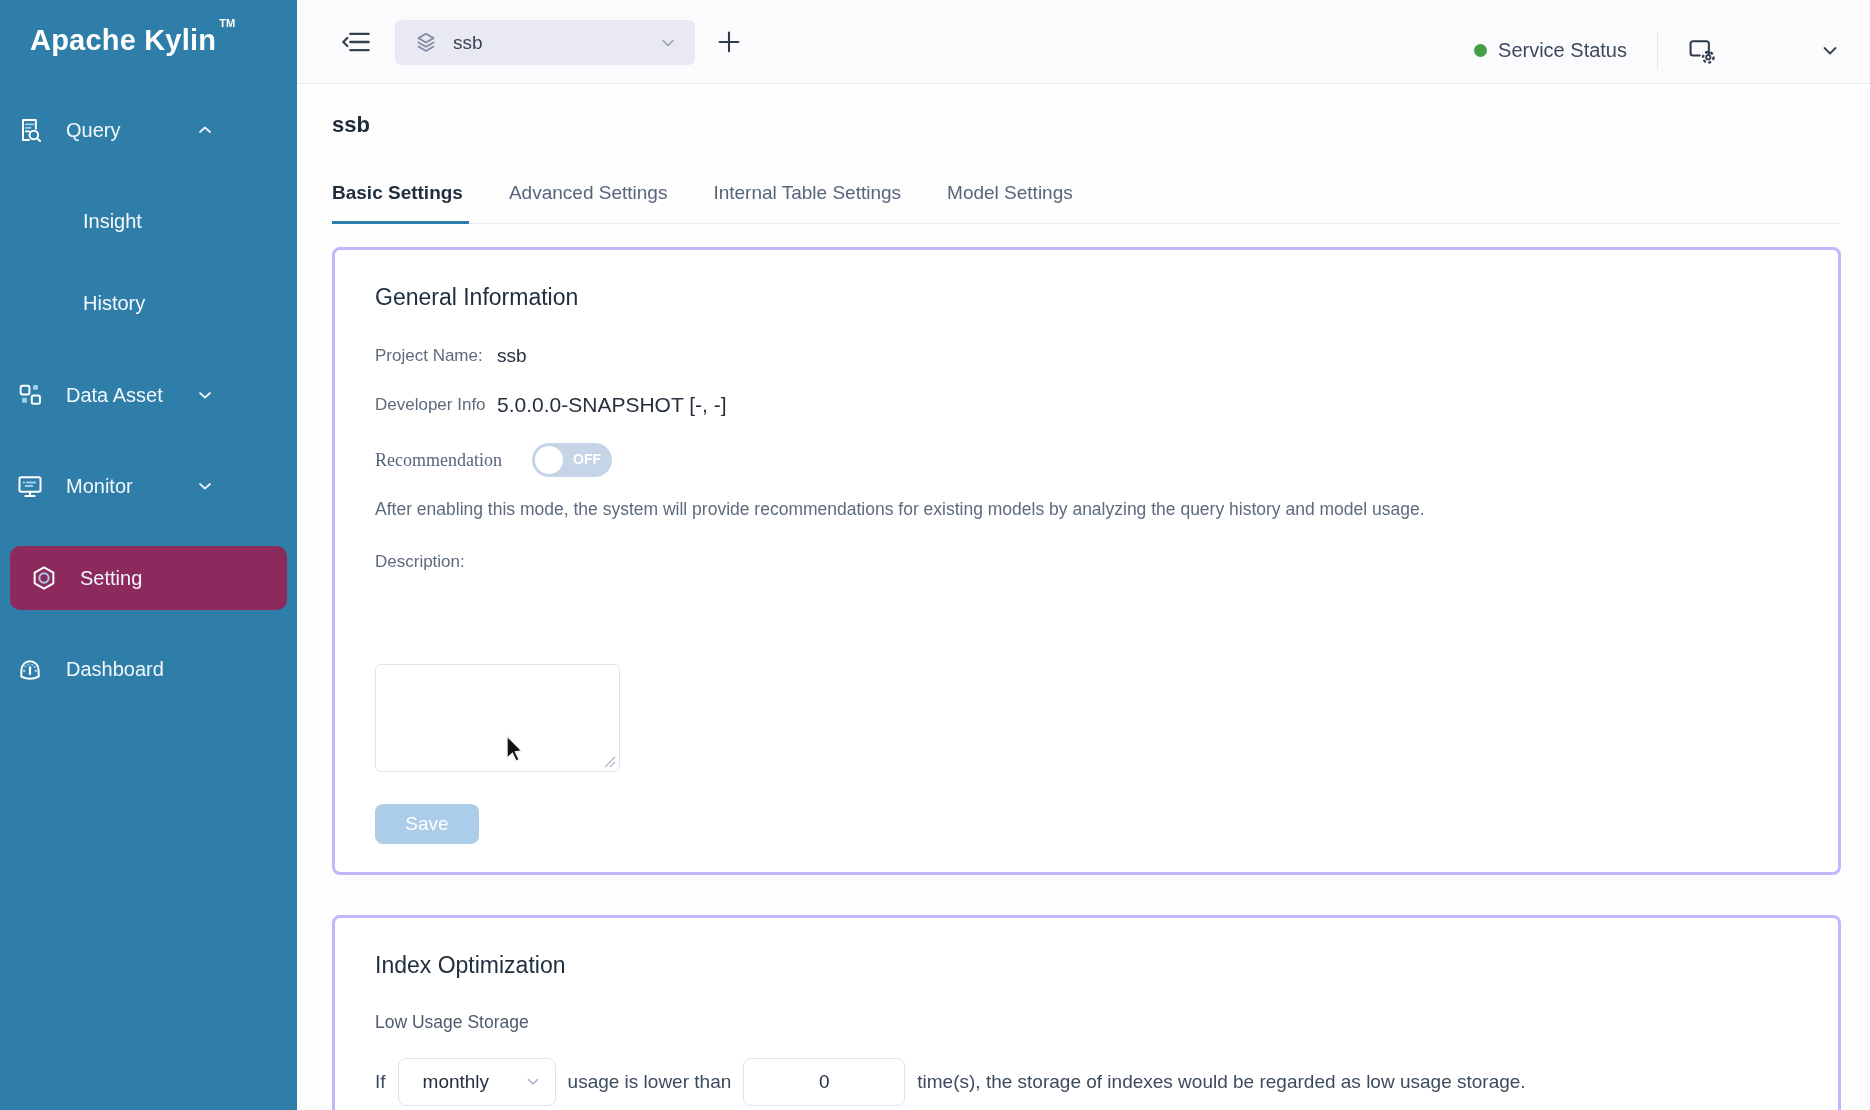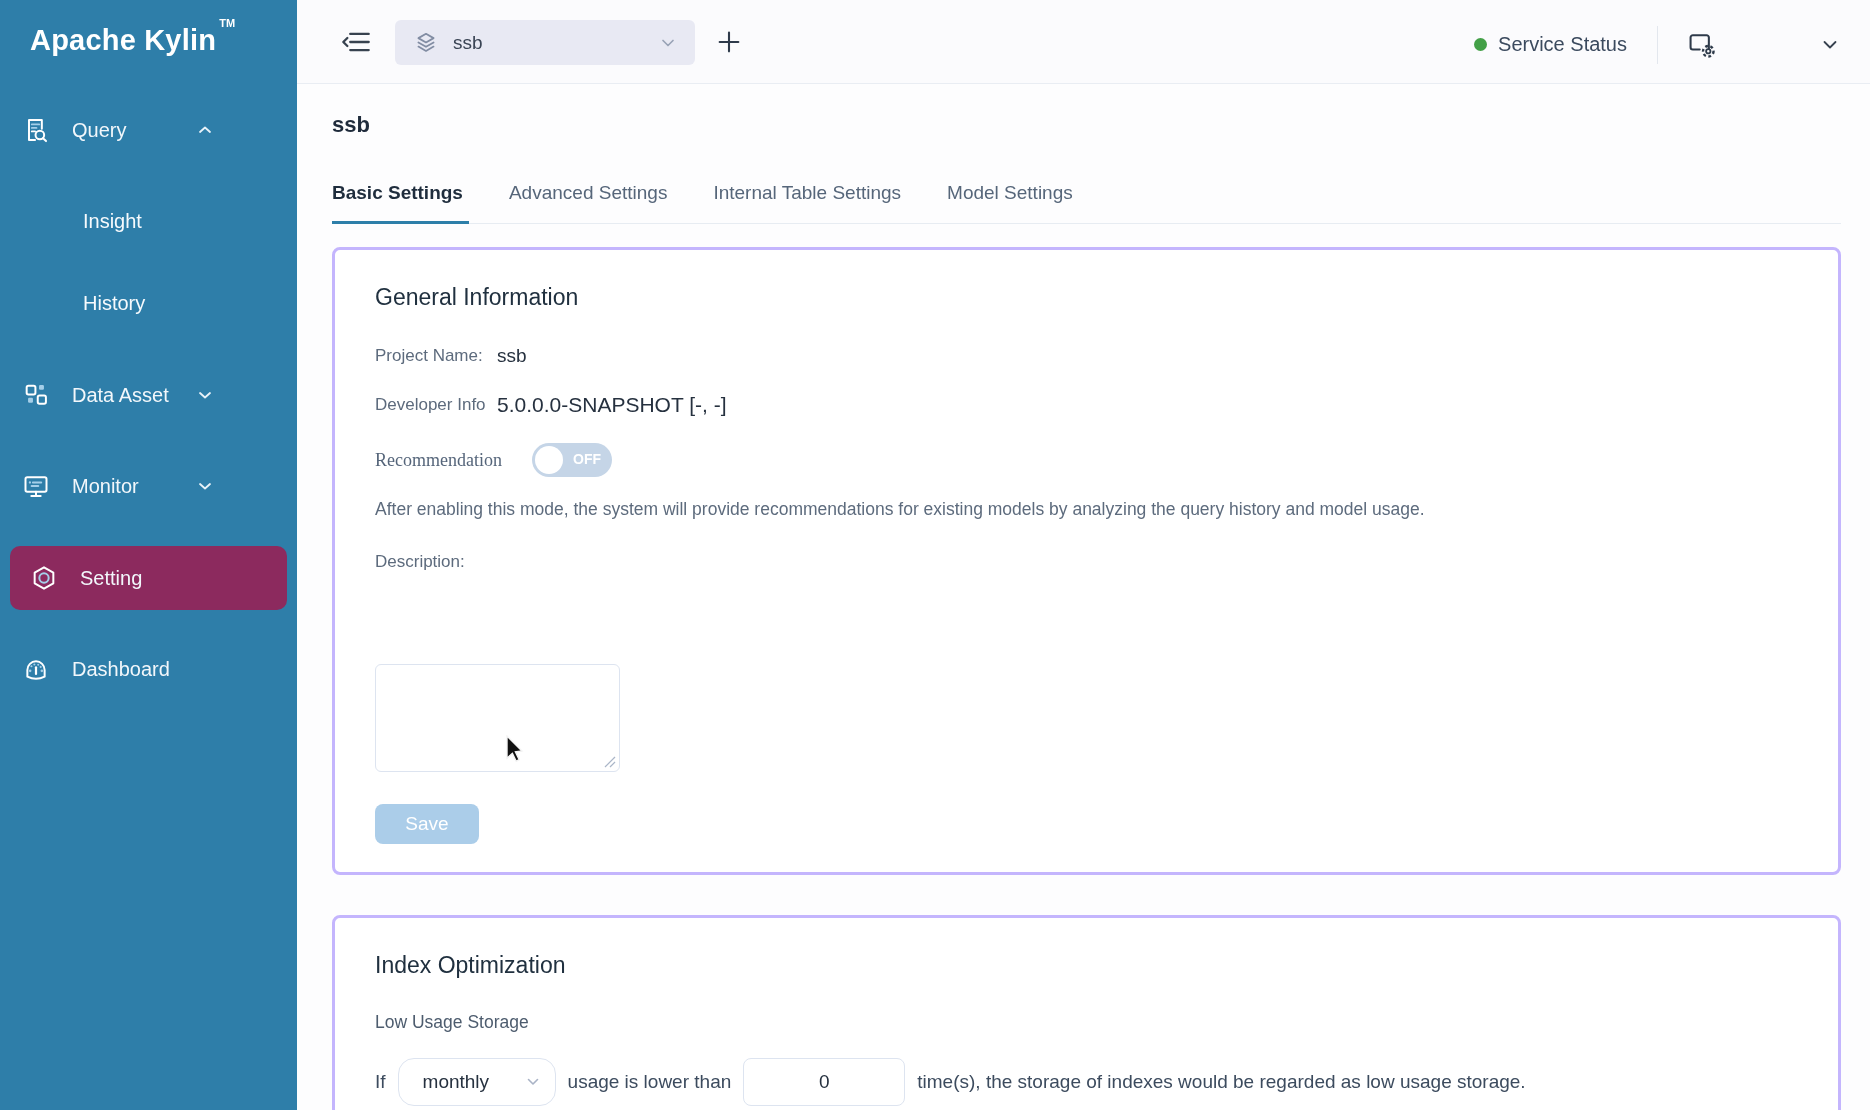--- a/index.html
+++ b/index.html
@@ -17,21 +17,21 @@
     position:relative; flex:0 0 297px;
   }
   .logo {
     position:absolute; top:24px; left:30px;
     color:#ffffff; font-size:29px; font-weight:bold; letter-spacing:0.2px;
   }
   .logo sup { font-size:11px; font-weight:bold; position:relative; top:-12px; left:3px; }
   .nav-item {
     position:absolute; left:0; width:250px; height:48px;
     display:flex; align-items:center; color:#f2f7fb; font-size:20px;
-    padding:0 36px 0 22px; cursor:pointer;
+    padding:0 36px 0 16px; cursor:pointer;
   }
   .nav-item .nicon { width:28px; height:28px; margin-right:22px; flex:0 0 28px; }
   .nav-item .chev { margin-left:auto; width:18px; height:18px; }
   .nav-sub {
     position:absolute; left:0; width:297px; height:44px;
     display:flex; align-items:center; color:#f6fafd; font-size:20px;
     padding-left:83px; cursor:pointer;
   }
   .nav-item.active {
     left:10px; width:277px; height:64px; border-radius:10px;
@@ -57,21 +57,21 @@
     position:absolute; left:98px; top:20px; width:300px; height:45px;
     background:#e8e9f3; border-radius:6px; display:flex; align-items:center;
     padding:0 18px; cursor:pointer;
   }
   .project-select .ps-icon { width:26px; height:26px; margin-right:14px; }
   .project-select .ps-value { font-size:19px; color:#3a4454; }
   .project-select .ps-chev { margin-left:auto; width:18px; height:18px; }
   .add-project { position:absolute; left:418px; top:28px; width:28px; height:28px; cursor:pointer; }
 
   .topbar-right {
-    position:absolute; right:0; top:0; height:89px;
+    position:absolute; right:0; top:6px; height:89px;
     display:flex; align-items:center; padding-right:30px;
   }
   .status-dot { width:13px; height:13px; border-radius:50%; background:#43a047; margin-right:11px; }
   .status-label { font-size:20px; color:#3b4a5e; }
   .tb-divider { width:1px; height:38px; background:#e3e7ee; margin:0 28px 0 30px; }
   .admin-icon { width:32px; height:32px; cursor:pointer; }
   .tb-chev { width:20px; height:20px; margin-left:102px; cursor:pointer; }
 
   
   .content { padding:28px 29px 0 35px; }
@@ -128,21 +128,21 @@
     font-family:"Liberation Sans", sans-serif; cursor:pointer;
   }
   .btn-save { width:104px; background:#abcde9; color:#ffffff; cursor:not-allowed; }
   .btn-reset { width:100px; background:#e9ebf4; color:#39465a; }
   .row-save { margin-top:32px; }
   .row-btns { margin-top:30px; display:flex; gap:14px; }
 
   .sub-heading { margin-top:33px; font-size:17.5px; color:#4d5c6e; }
   .row-rule { margin-top:25px; display:flex; align-items:center; gap:12px; font-size:19px; color:#3c4b5e; }
   .rule-select {
-    width:158px; height:48px; border:1px solid #dde4f0; border-radius:16px; background:#fff;
+    width:158px; height:48px; border:1px solid #dde4f0; border-radius:8px; background:#fff;
     display:flex; align-items:center; padding:0 14px 0 24px; cursor:pointer;
   }
   .rule-select .rs-value { font-size:19px; color:#26313f; }
   .rule-select .rs-chev { margin-left:auto; width:16px; height:16px; }
   .rule-input {
     width:162px; height:48px; border:1px solid #dde4f0; border-radius:8px;
     text-align:center; font-size:19px; color:#26313f; outline:none;
     font-family:"Liberation Sans", sans-serif; background:#fff;
   }
 

